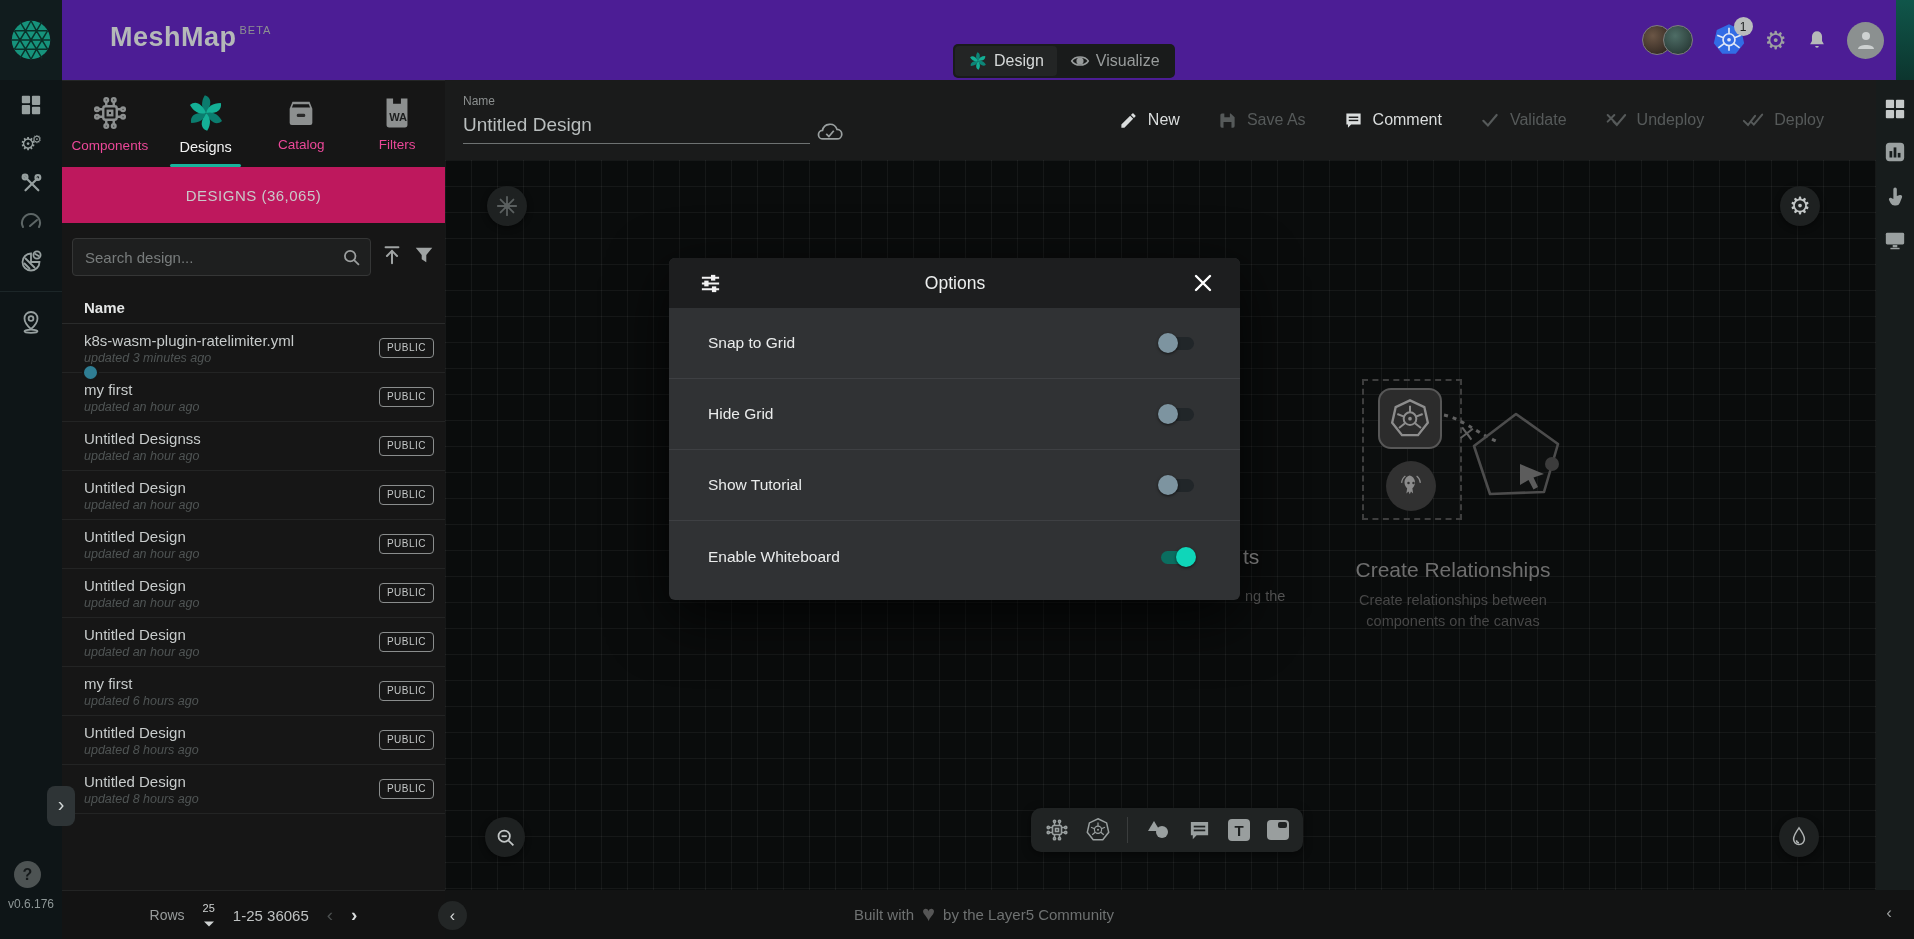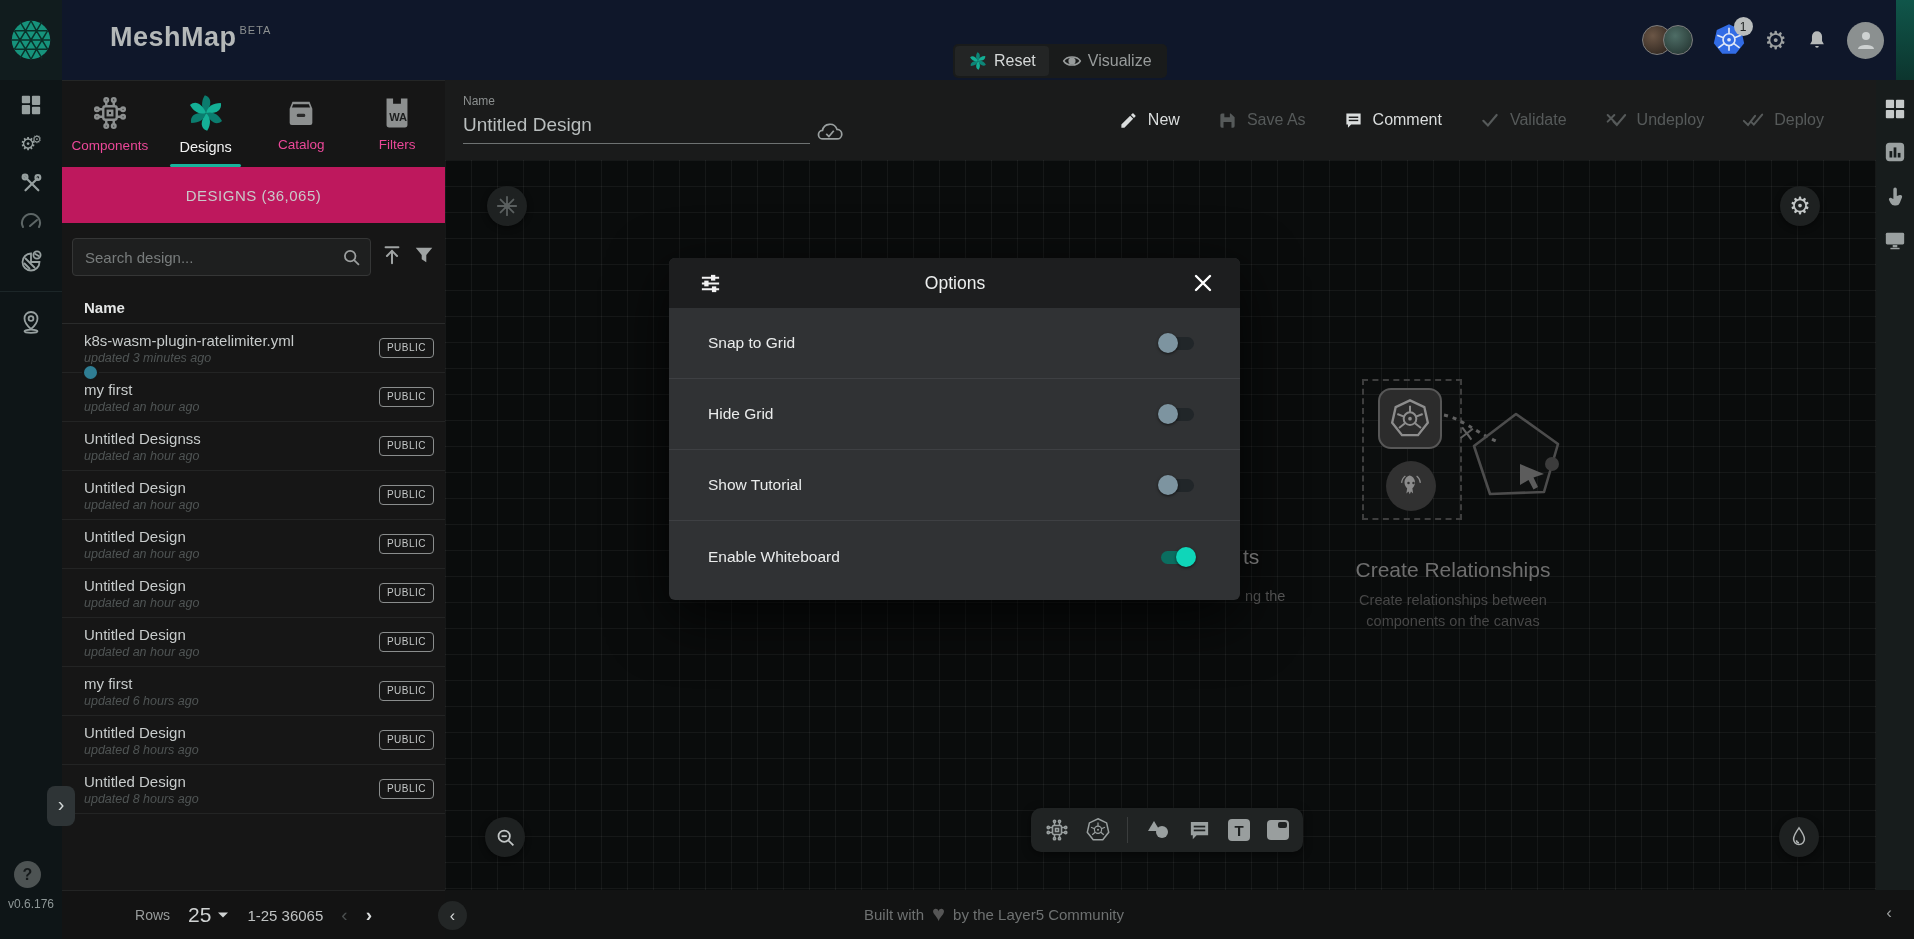--- a/index.html
+++ b/index.html
@@ -15,21 +15,21 @@
   .rail-ic{width:26px;height:26px;display:flex;align-items:center;justify-content:center;color:#97a0a0;}
   .rail-ic.dim{color:#5d6666;}
   .rail-div{width:62px;height:1px;background:#1c2628;margin:4px 0;}
   .rail-expander{left:47px;top:786px;width:28px;height:40px;background:#2e3436;border-radius:8px;
                  display:flex;align-items:center;justify-content:center;z-index:9;}
   .help-circle{left:14px;top:861px;width:27px;height:27px;border-radius:50%;background:#4d5353;
                display:flex;align-items:center;justify-content:center;color:#15191a;font-weight:bold;font-size:16px;}
   .rail-version{left:0;top:897px;width:62px;text-align:center;font-size:12px;color:#8e9797;}
 
   
-  .header{left:62px;top:0;width:1852px;height:80px;background:#0f172a;}
+  .header{left:62px;top:0;width:1852px;height:80px;background:#4c1d95;}
   .brand{left:48px;top:22px;display:flex;align-items:flex-start;}
   .brand-name{font-size:27px;font-weight:bold;color:#b6bababa;color:#b4b8b8;letter-spacing:.5px;}
   .brand-beta{font-size:11px;color:#8d9191;margin-left:3px;margin-top:2px;letter-spacing:1px;}
   .mode-toggle{left:891px;top:44px;height:34px;background:#191b1b;border-radius:5px;display:flex;align-items:center;padding:2px;}
   .mode-seg{display:flex;align-items:center;gap:6px;padding:5px 13px;border-radius:4px;font-size:16px;color:#989c9c;}
   .mode-seg.active{background:#232525;color:#d6d9d9;}
   .hdr-right{right:30px;top:0;height:80px;display:flex;align-items:center;gap:19px;}
   .avatars{display:flex;align-items:center;}
   .avatar{width:30px;height:30px;border-radius:50%;border:1px solid #7d7d7d;}
   .avatar.a1{background:radial-gradient(circle at 35% 35%,#6b5646,#241d18);}
@@ -63,21 +63,21 @@
   .drow-main{flex:1;min-width:0;}
   .drow-name{font-size:15px;color:#c7cbcb;white-space:nowrap;overflow:hidden;}
   .drow-sub{font-size:12.5px;color:#4f5454;font-style:italic;margin-top:2px;}
   .drow-badge{border:1px solid #8a8d8d;border-radius:4px;color:#c3c6c6;font-size:10px;letter-spacing:.5px;
               padding:4px 7px;line-height:1;}
   .row-avatar{position:absolute;left:20px;bottom:-9px;width:17px;height:17px;border-radius:50%;
               background:#2f7e94;border:2px solid #161616;z-index:2;}
   .pager{left:62px;top:890px;width:383px;height:49px;background:#131313;border-top:1px solid #232424;
          display:flex;align-items:center;justify-content:center;gap:18px;z-index:4;}
   .pager-label{font-size:14px;color:#989c9c;}
-  .pager-select{font-size:21px;color:#cfd2d2;display:flex;align-items:center;gap:6px;}
+  .pager-select{font-size:11px;color:#cfd2d2;display:flex;align-items:center;gap:6px;flex-direction:column;}
   .pager-range{font-size:15px;color:#bfc2c2;}
   .pg-prev{color:#4b4f4f;font-size:19px;}
   .pg-next{color:#dadddd;font-size:19px;font-weight:bold;}
 
   
   .design-bar{left:445px;top:80px;width:1431px;height:80px;background:#1a1b1b;}
   .name-field{left:18px;top:14px;width:352px;}
   .nf-label{font-size:12px;color:#8b8f8f;}
   .nf-input{width:347px;background:transparent;border:0;border-bottom:1px solid #6e7272;outline:none;
             color:#b9bebe;font-size:19px;padding:6px 0 7px 0;font-family:inherit;}
@@ -117,21 +117,21 @@
   
   .right-rail{left:1876px;top:80px;width:38px;height:810px;background:#171c1c;display:flex;flex-direction:column;
               align-items:center;gap:21px;padding-top:18px;z-index:7;}
   .rr-ic{color:#9aa0a0;display:flex;}
 
   
   .bottom-bar{left:445px;top:890px;width:1469px;height:49px;background:#121313;z-index:5;}
   .bb-chevron{left:438px;top:901px;width:29px;height:29px;border-radius:50%;background:#232626;color:#d7dada;
               display:flex;align-items:center;justify-content:center;font-size:16px;z-index:6;}
   .bb-text{position:absolute;left:539px;top:13px;transform:translateX(-50%);display:flex;align-items:center;gap:8px;
-           font-size:15px;color:#6e7171;white-space:nowrap;margin-left:10px;}
+           font-size:15px;color:#6e7171;white-space:nowrap;}
   .bb-heart{color:#565656;font-size:22px;line-height:1;}
   .bb-right{position:absolute;right:22px;top:13px;color:#9a9d9d;font-size:17px;}
 
   
   .modal{left:669px;top:258px;width:571px;background:#303234;border-radius:6px;z-index:30;
          box-shadow:0 18px 60px rgba(0,0,0,.75);overflow:hidden;}
   .modal-head{height:50px;background:#1d1e1f;display:flex;align-items:center;padding:0 22px 0 30px;}
   .modal-title{flex:1;text-align:center;font-size:17.5px;color:#eceeee;}
   .modal-close{width:30px;height:30px;display:flex;align-items:center;justify-content:center;color:#fff;}
   .opt-row{height:71px;display:flex;align-items:center;justify-content:space-between;padding:0 44px 0 39px;
@@ -237,21 +237,21 @@
                 <path d="M16 16 C20 10 20 4 15 2 C12 7 12 12 16 16 Z" fill="#13ae94"></path>
               </g>
           <g transform="rotate(240 16 16)">
                 <path d="M16 16 C20 10 20 4 15 2 C12 7 12 12 16 16 Z" fill="#0c8577"></path>
               </g>
           <g transform="rotate(300 16 16)">
                 <path d="M16 16 C20 10 20 4 15 2 C12 7 12 12 16 16 Z" fill="#13ae94"></path>
               </g>
             </g>
         </svg>
-        <span>Reset</span>
+        <span>Design</span>
       </div>
       <div class="mode-seg">
         <svg width="20" height="20" viewBox="0 0 24 24" fill="none" stroke="currentColor" stroke-width="1.8">
           <path d="M2 12 C6 5.5 18 5.5 22 12 C18 18.5 6 18.5 2 12 Z"></path>
             <circle cx="12" cy="12" r="3.4" fill="currentColor"></circle>
         </svg>
         <span>Visualize</span>
       </div>
     </div>
     <div class="abs hdr-right">

